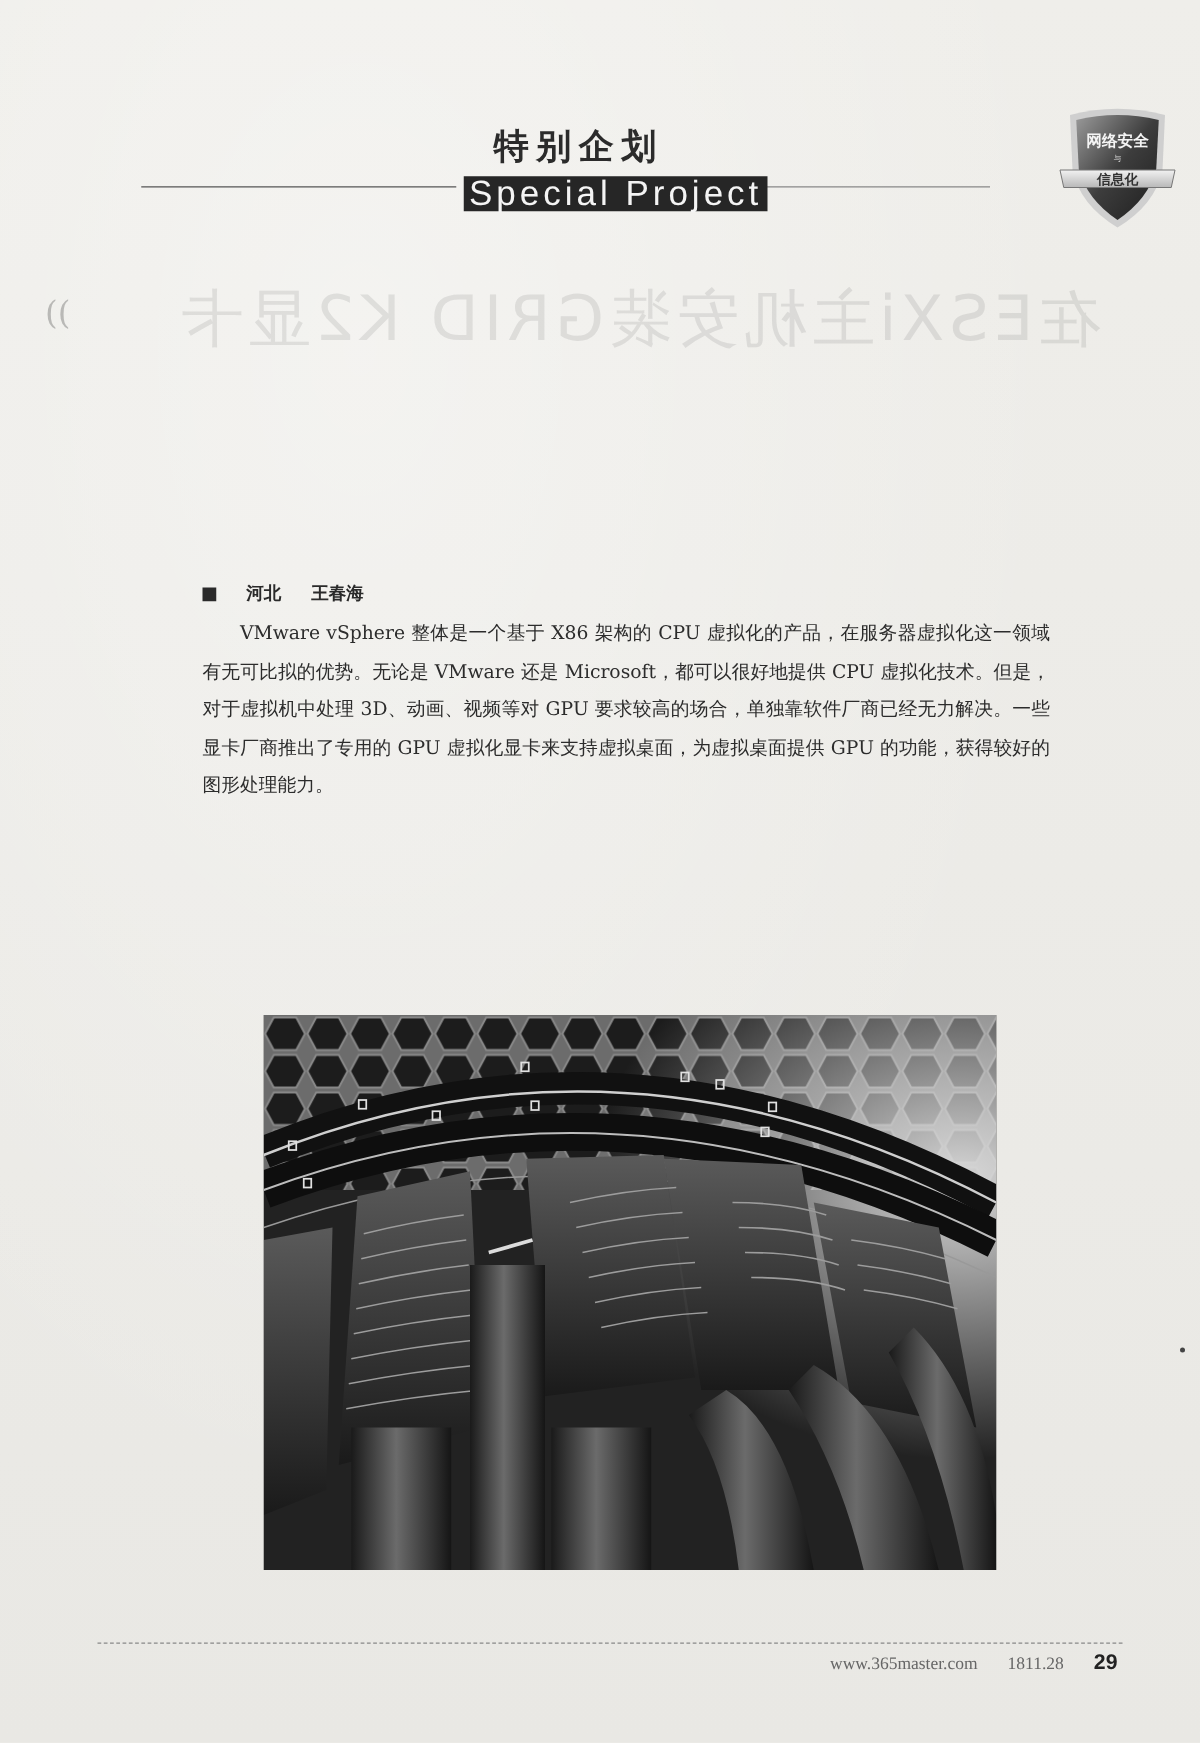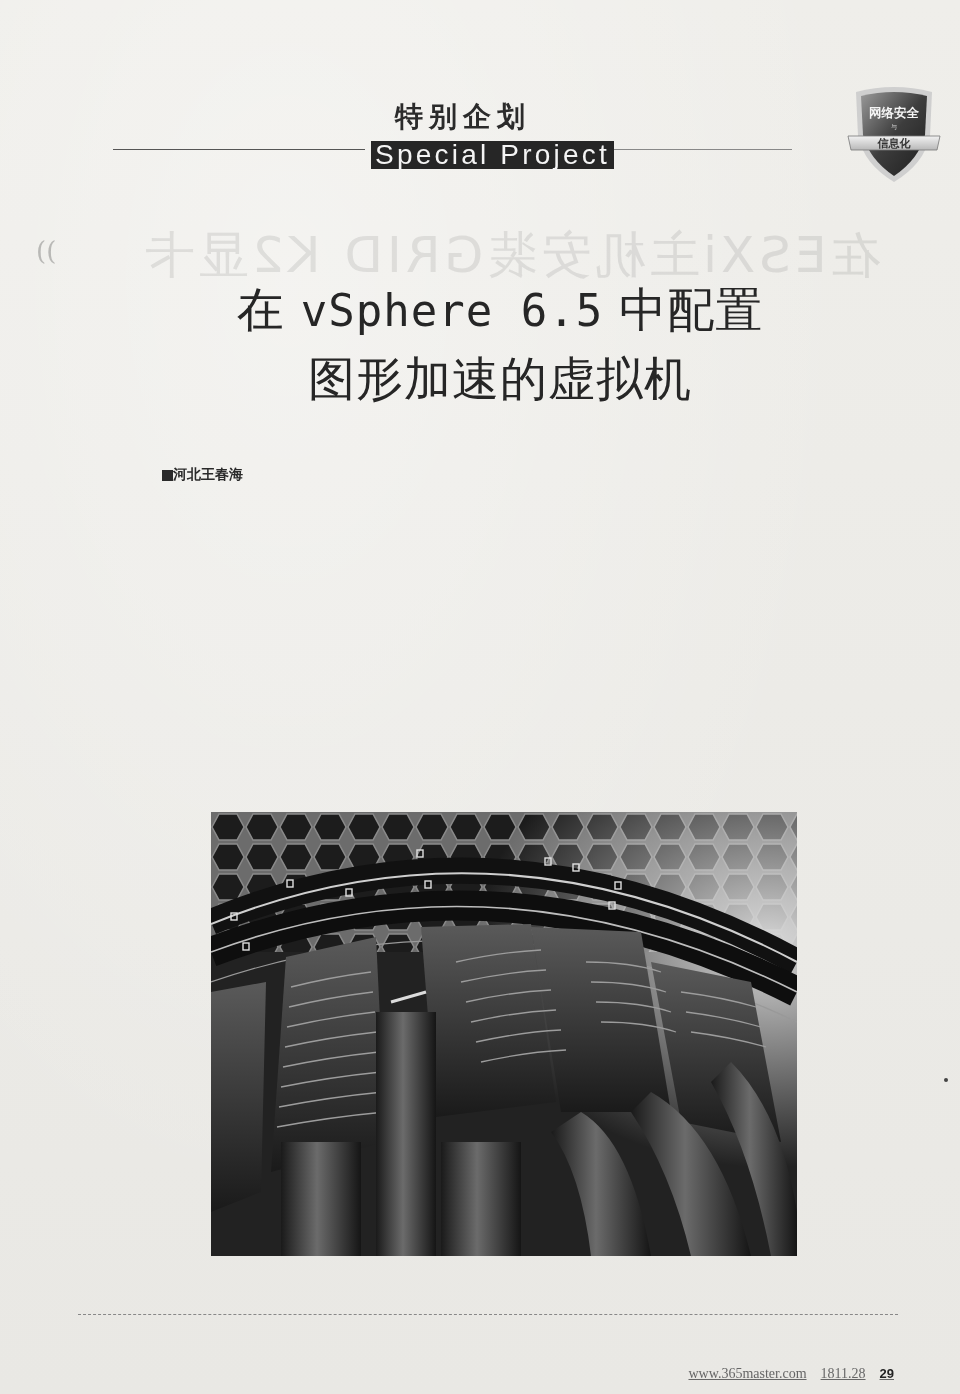--- a/index.html
+++ b/index.html
@@ -46,21 +46,21 @@
     position: absolute; left: 150px; top: 276px; width: 700px; text-align: center;
     font-family: "DejaVu Sans", sans-serif; font-size: 47px; line-height: 68px;
     color: #262626; letter-spacing: 1px;
   }
   .title .latin { font-family: "DejaVu Sans Mono", monospace; font-size: 44px; }
 
   
   .byline {
     position: absolute; left: 162px; top: 466px;
     font-family: "DejaVu Sans", sans-serif; font-size: 14px; font-weight: bold; color: #2a2a2a;
-    display: flex; align-items: center; gap: 0;
+    display: flex; align-items: center; gap: 24px;
   }
   .byline .square { width: 11px; height: 11px; background: #2a2a2a; display: inline-block; }
 
   
   .body {
     position: absolute; left: 162px; top: 491px; width: 678px;
     font-size: 15px; line-height: 30.5px; color: #2c2c2c;
     text-align: justify;
   }
   .body p { margin: 0; text-indent: 2em; }
@@ -70,23 +70,23 @@
     position: absolute; left: 211px; top: 812px; width: 586px; height: 444px;
     background: #1b1b1b; overflow: hidden;
   }
   .figure svg { width: 100%; height: 100%; display: block; }
 
   
   .footer-rule { position: absolute; left: 78px; top: 1314px; width: 820px; height: 0; border-top: 1px dashed #888; }
   .footer {
     position: absolute; right: 66px; top: 1320px;
     font-family: "Liberation Serif", serif; font-size: 14px; color: #666;
-    display: flex; align-items: baseline; gap: 14px; text-decoration: underline;
-  }
-  .footer .page-num { font-family: "Liberation Sans", sans-serif; font-weight: bold; font-size: 13px; color: #222; margin-top: 46px; }
+    display: flex; align-items: baseline; gap: 24px;
+  }
+  .footer .page-num { font-family: "Liberation Sans", sans-serif; font-weight: bold; font-size: 17px; color: #222; }
   .margin-mark { position: absolute; left: 36px; top: 236px; font-size: 26px; color: rgba(80,80,80,0.35); }
   .dot-mark { position: absolute; left: 944px; top: 1078px; width: 4px; height: 4px; border-radius: 50%; background: #444; }
 </style>
 </head>
 <body>
 
 <div class="page">
 
   <div class="ghost ghost-title">在ESXi主机安装GRID K2显卡</div>
   <div class="margin-mark">((</div>
@@ -112,36 +112,29 @@
       </defs>
       <path d="M12 8 Q50 -2 88 8 L86 52 Q80 80 50 98 Q20 80 14 52 Z" fill="#cfcfcf"></path>
       <path d="M17 12 Q50 4 83 12 L81 51 Q75 75 50 92 Q25 75 19 51 Z" fill="url(#sg)"></path>
       <text x="50" y="33" text-anchor="middle" font-family="DejaVu Sans, sans-serif" font-size="12.5" font-weight="bold" fill="#f4f4f4">网络安全</text>
       <text x="50" y="45" text-anchor="middle" font-family="DejaVu Sans, sans-serif" font-size="6" fill="#ddd">与</text>
       <path d="M4 52 L96 52 L93 66 L7 66 Z" fill="url(#rg)" stroke="#777" stroke-width="0.8"></path>
       <text x="50" y="63" text-anchor="middle" font-family="DejaVu Sans, sans-serif" font-size="11" font-weight="bold" fill="#333">信息化</text>
     </svg>
   </div>
 
-  <div class="title">
-    <div>
-      <span>在</span>
-      <span class="latin">vSphere 6.5</span>
-      <span>中配置</span>
-    </div>
-    <div>图形加速的虚拟机</div>
-  </div>
 
   <div class="byline">
     <span class="square"></span>
     <span>河北</span>
     <span>王春海</span>
   </div>
 
   <div class="body">
+    <p>VMware vSphere 整体是一个基于 X86 架构的 CPU 虚拟化的产品，在服务器虚拟化这一领域有无可比拟的优势。无论是 VMware 还是 Microsoft，都可以很好地提供 CPU 虚拟化技术。但是，对于虚拟机中处理 3D、动画、视频等对 GPU 要求较高的场合，单独靠软件厂商已经无力解决。一些显卡厂商推出了专用的 GPU 虚拟化显卡来支持虚拟桌面，为虚拟桌面提供 GPU 的功能，获得较好的图形处理能力。</p>
   </div>
 
   <div class="figure">
     <svg viewBox="0 0 586 444" preserveAspectRatio="none">
       <defs>
         <pattern id="hex" width="34" height="30" patternUnits="userSpaceOnUse">
           <rect width="34" height="30" fill="#6c6c6c"></rect>
           <polygon points="8,2 26,2 33,15 26,28 8,28 1,15" fill="#1c1c1c" stroke="#8a8a8a" stroke-width="1.5"></polygon>
         </pattern>
         <linearGradient id="fin" x1="0" y1="0" x2="0" y2="1">

